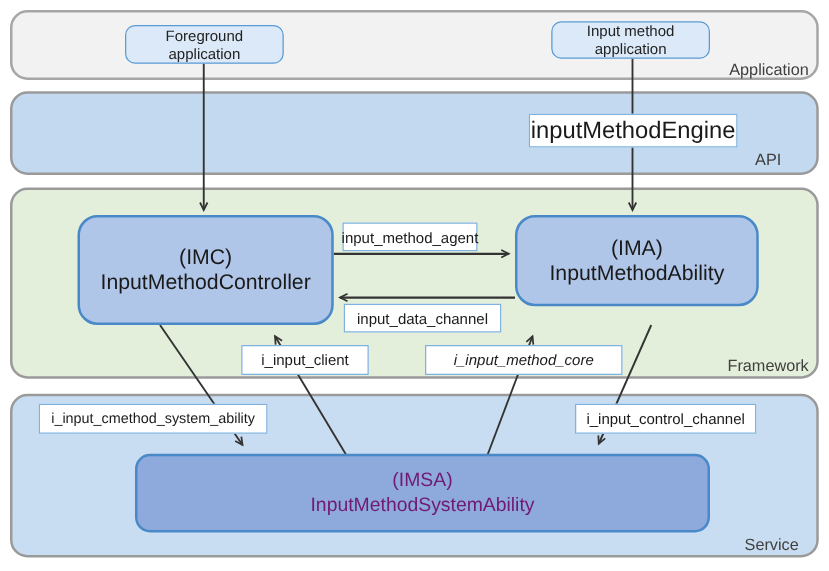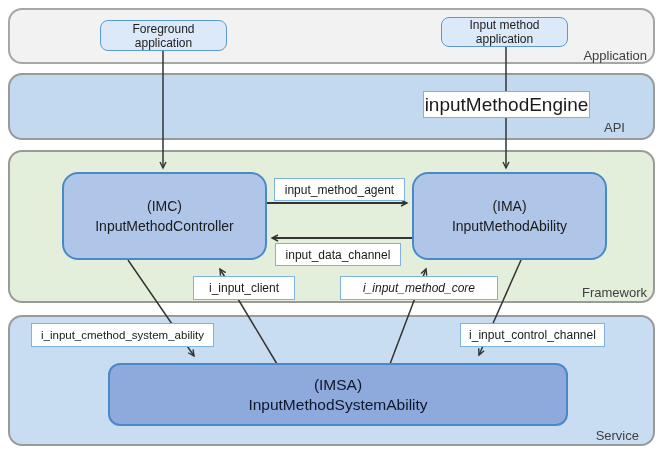--- a/index.html
+++ b/index.html
@@ -23,40 +23,40 @@
   #lbl-api{right:38px;top:120px;}
   #lbl-framework{right:16px;top:285px;margin-left:20px;}
   #lbl-service{right:24px;top:428px;}
   .node{
     position:absolute;box-sizing:border-box;z-index:2;
     display:flex;flex-direction:column;align-items:center;justify-content:center;
     text-align:center;
   }
   .big-node{
     background:#b0c6e8;border:2px solid #4a89c7;border-radius:16px;
-    font-size:14px;line-height:20px;color:#1a1a1a;
+    font-size:17px;line-height:20px;color:#1a1a1a;
   }
   #node-imc{left:62px;top:172px;width:205px;height:88px;}
-  #node-ima{left:412px;top:172px;width:195px;height:88px;}
-  #node-imsa{left:108px;top:363px;width:460px;height:63px;background:#8ea9db;border:2px solid #4a89c7;border-radius:12px;font-size:15.5px;line-height:20px;color:#0f172a;}
+  #node-ima{left:412px;top:172px;width:195px;height:73px;}
+  #node-imsa{left:108px;top:363px;width:460px;height:63px;background:#8ea9db;border:2px solid #4a89c7;border-radius:12px;font-size:15.5px;line-height:20px;color:#701a75;}
   .app-node{
     background:#dbe9f8;border:1.5px solid #5b9bd5;border-radius:8px;
     font-size:12px;line-height:14px;color:#222;
   }
   #node-foreground-app{left:100px;top:20px;width:127px;height:31px;}
   #node-input-method-app{left:441px;top:17px;width:127px;height:30px;}
   .tag{
     position:absolute;box-sizing:border-box;z-index:2;
     background:#ffffff;border:1px solid #7fb2de;
     display:flex;align-items:center;justify-content:center;
     font-size:12px;color:#1a1a1a;white-space:nowrap;
   }
   #tag-inputmethod{left:100px;top:91px;width:127px;height:27px;font-size:13px;}
   #tag-inputmethodengine{left:423px;top:91px;width:167px;height:27px;font-size:19px;}
-  #tag-input-method-agent{left:274px;top:178px;width:131px;height:23px;}
+  #tag-input-method-agent{left:274px;top:178px;width:108px;height:23px;}
   #tag-input-data-channel{left:275px;top:243px;width:126px;height:23px;}
   #tag-i-input-client{left:193px;top:276px;width:102px;height:24px;}
   #tag-i-input-method-core{left:340px;top:276px;width:158px;height:24px;font-style:italic;}
   #tag-i-input-cmethod-system-ability{left:31px;top:323px;width:183px;height:24px;font-size:11.5px;}
   #tag-i-input-control-channel{left:460px;top:323px;width:145px;height:24px;}
   #edges{position:absolute;left:0;top:0;z-index:1;}
 </style>
 </head>
 <body>
 

